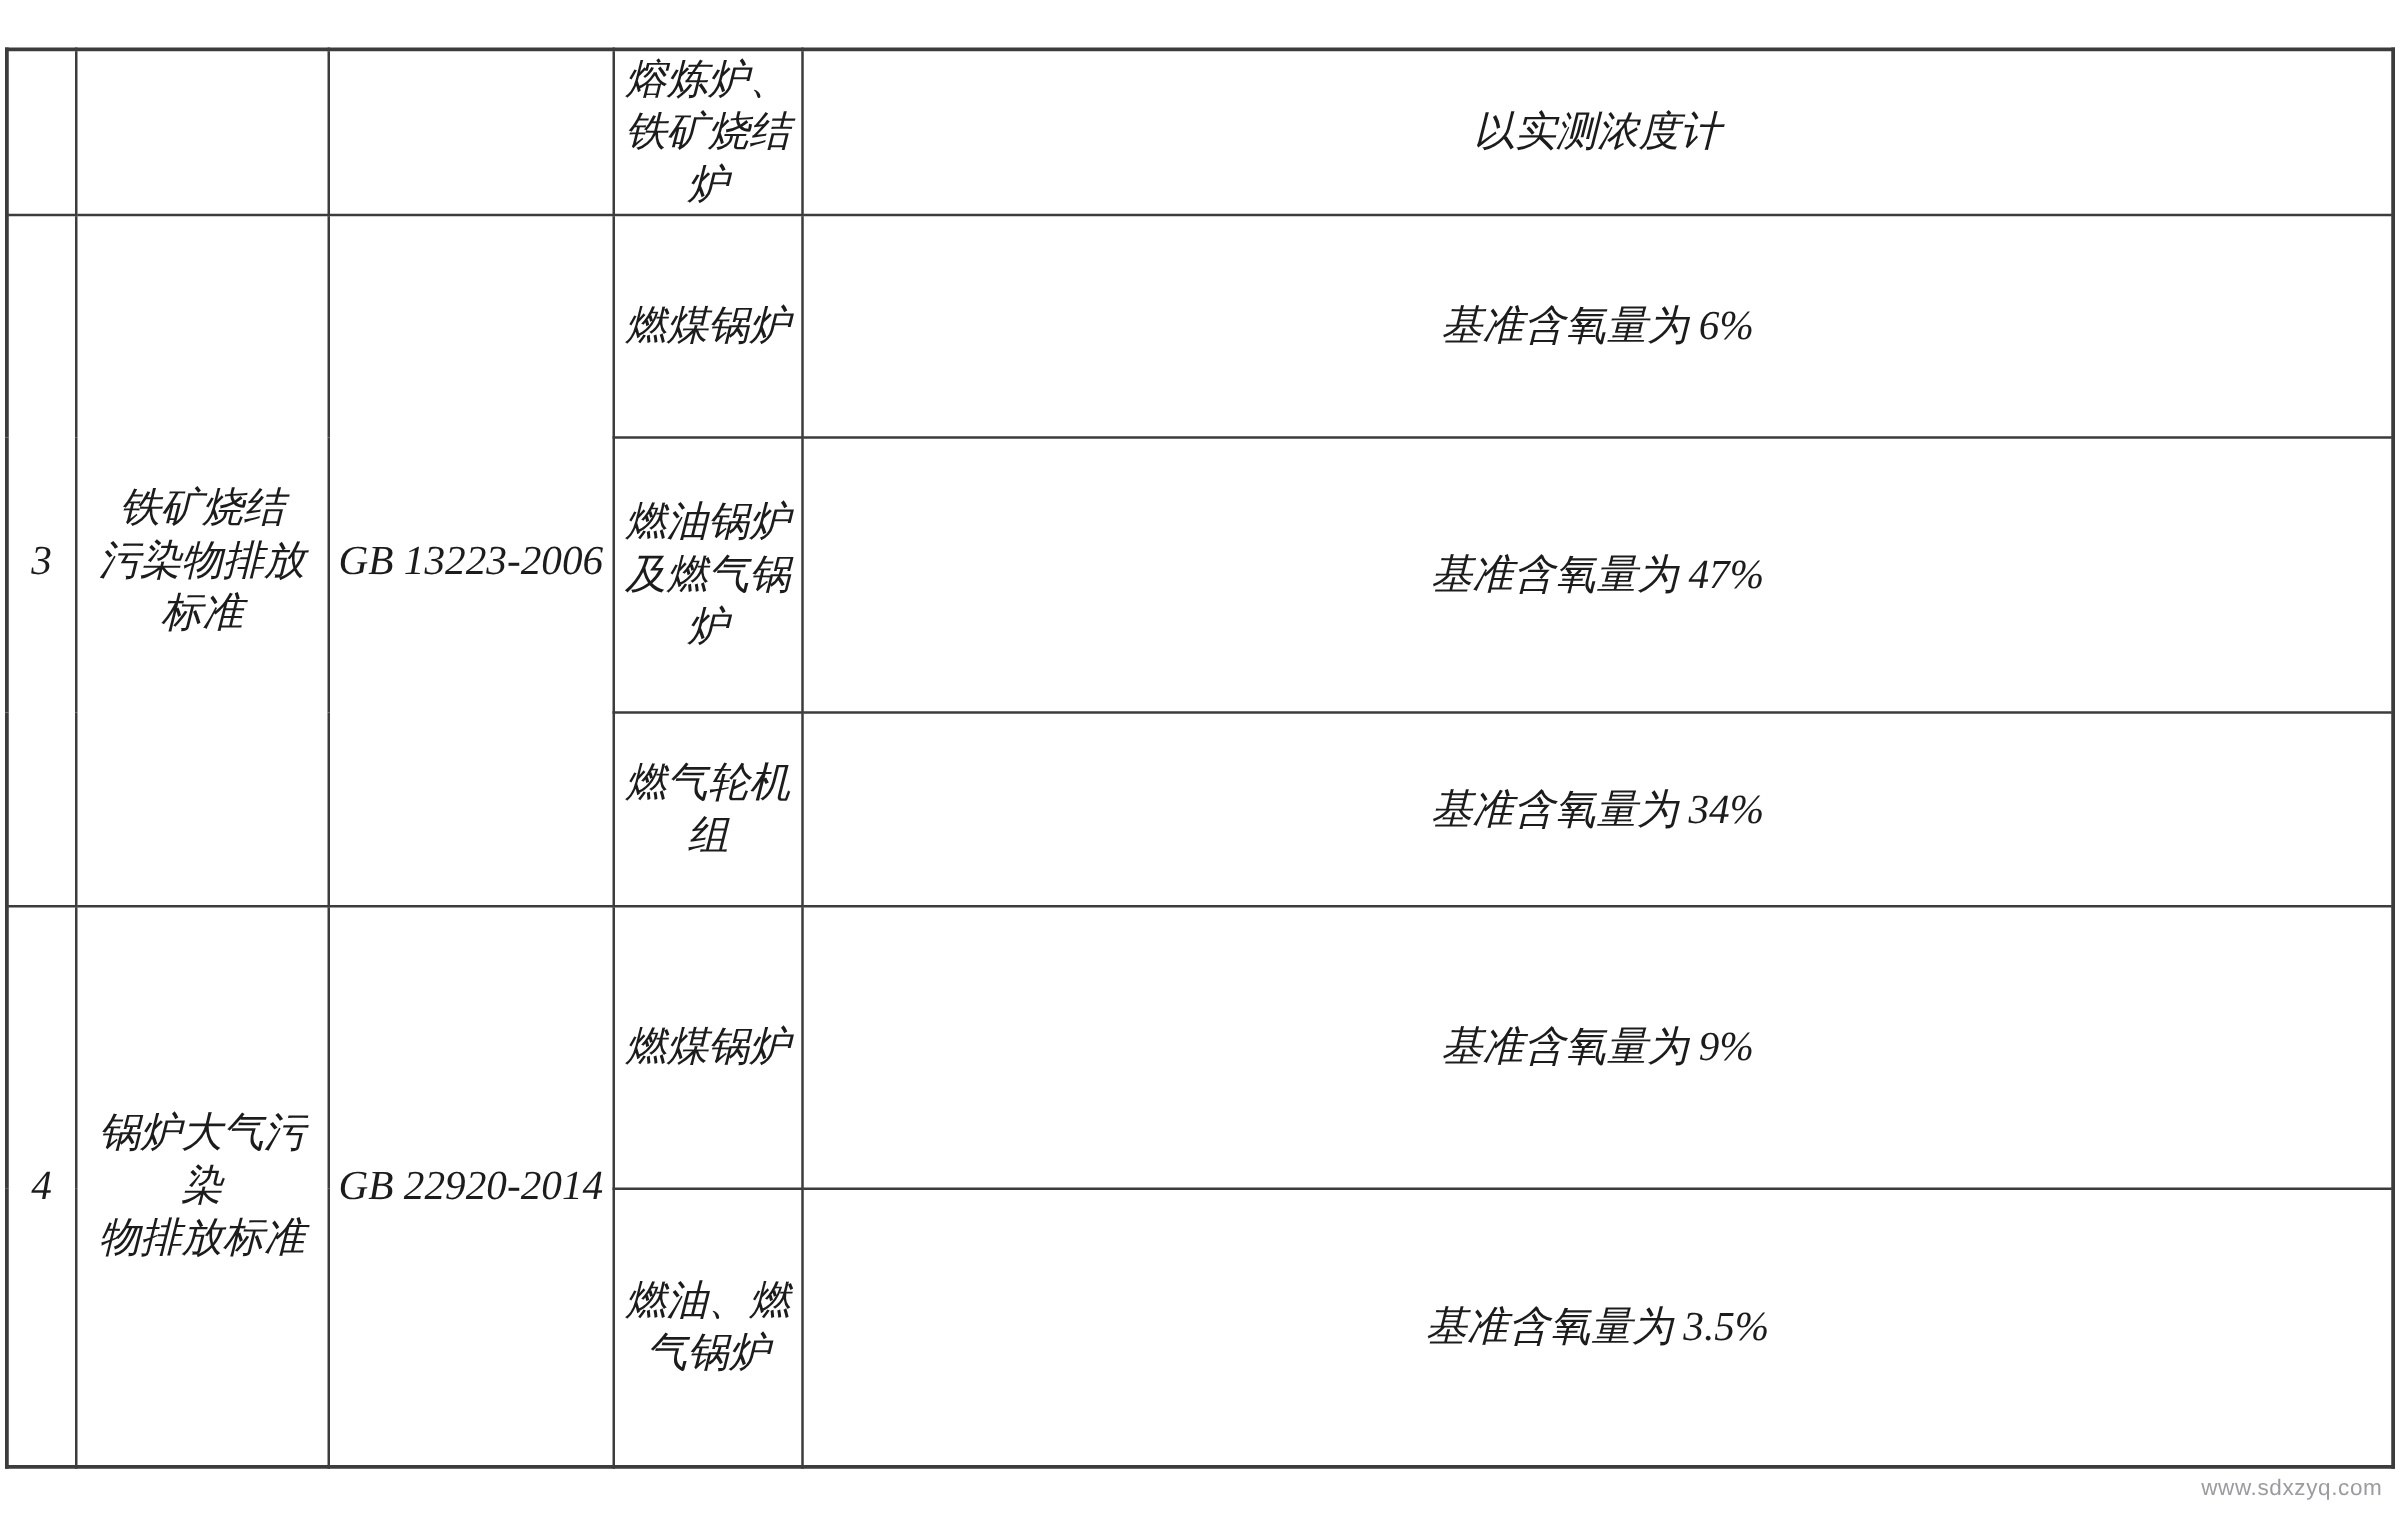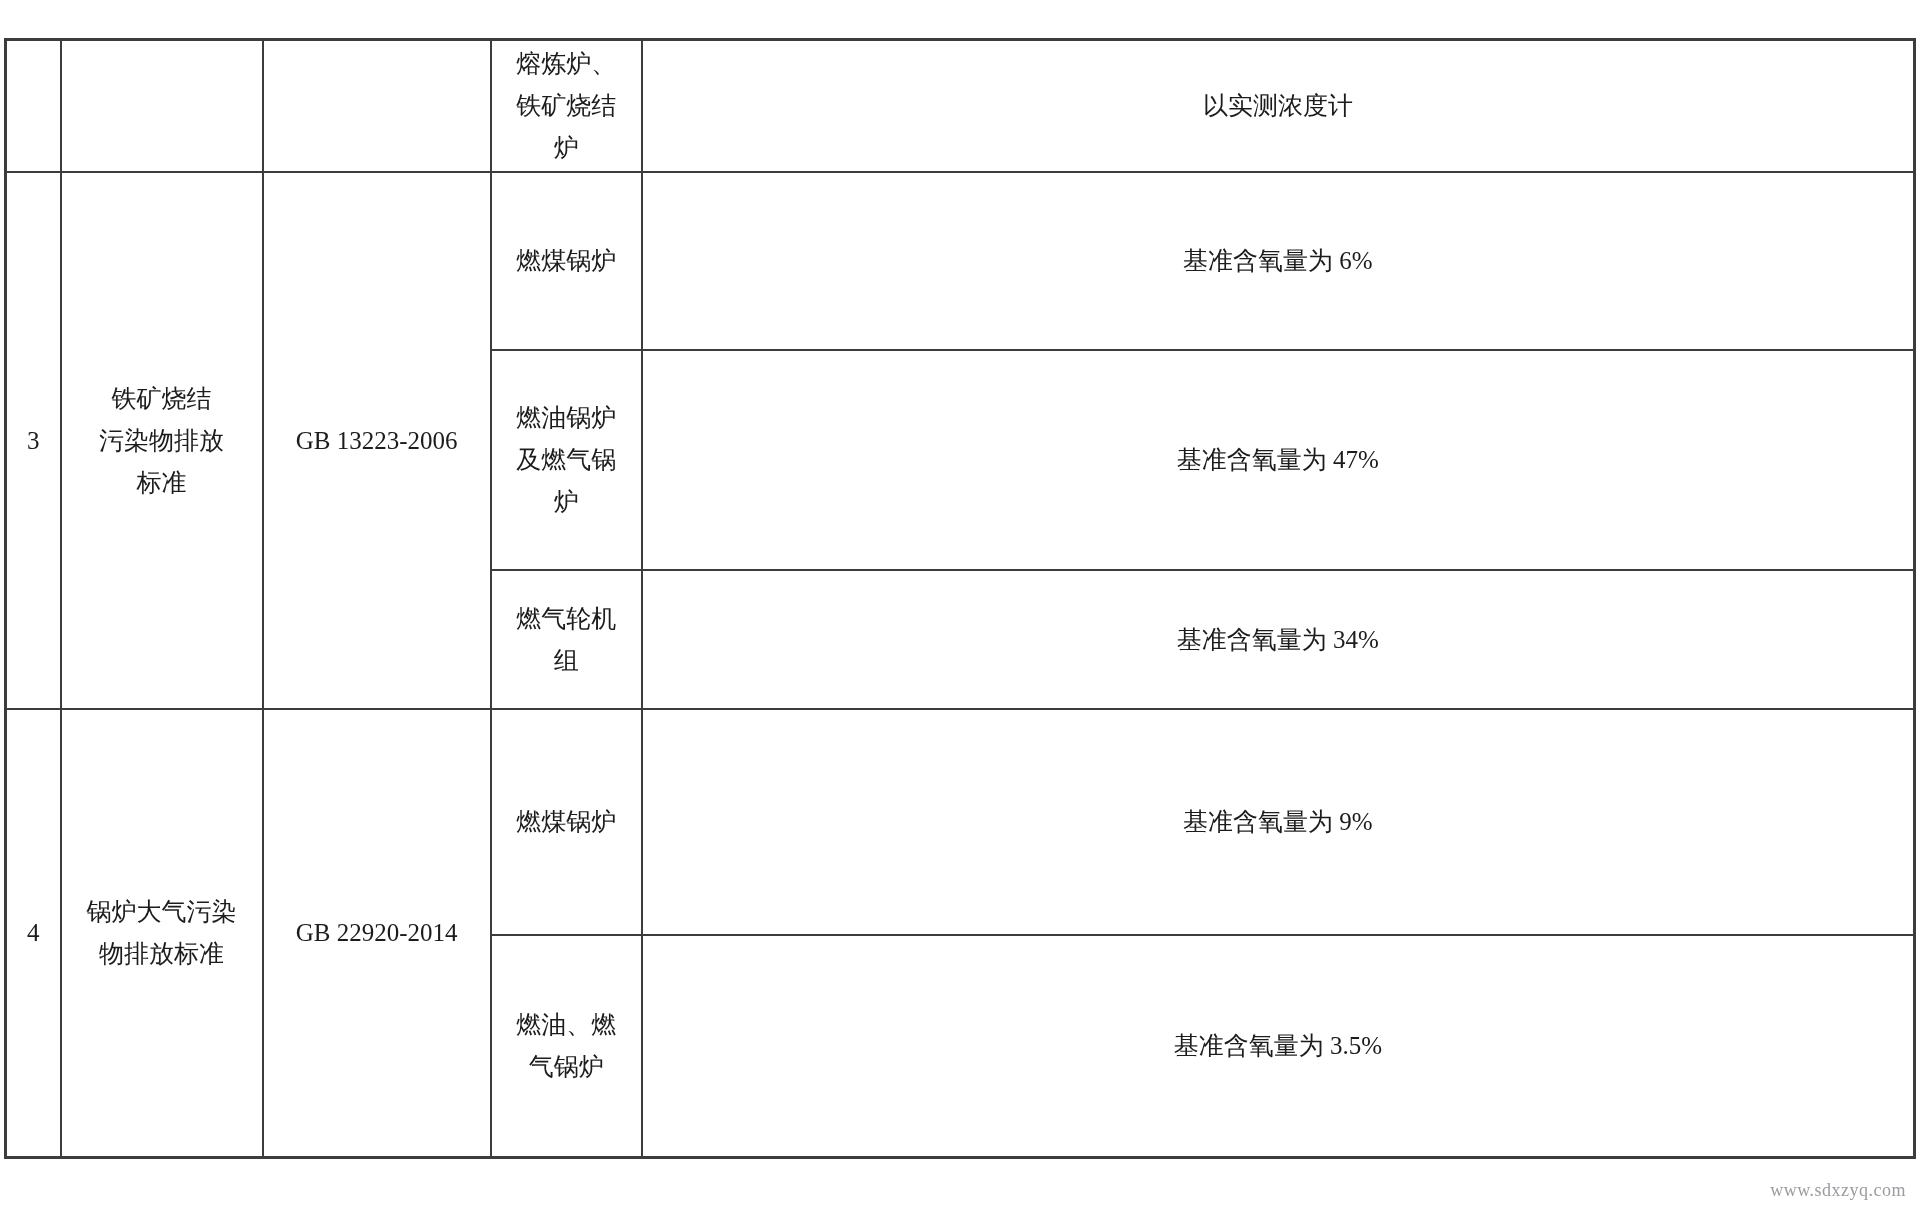--- a/index.html
+++ b/index.html
@@ -11,38 +11,39 @@
   }
   table.std{
     position:absolute;left:4px;top:38px;
     width:1912px;height:1076px;
     border-collapse:collapse;table-layout:fixed;
     border:3px solid #3c3c3c;
   }
   table.std td{
     border:2px solid #3c3c3c;
     text-align:center;vertical-align:middle;
-    font-size:25px;line-height:42px;
+    font-size:33px;line-height:42px;
     padding:2px 4px;
     white-space:pre-line;
+    font-style:italic;
   }
   col.c1{width:55px;}
   col.c2{width:202px;}
   col.c3{width:228px;}
   col.c4{width:151px;}
   col.c5{width:1272px;}
   tr.r1{height:128px;}
   tr.r2{height:178px;}
   tr.r3{height:220px;}
-  tr.r4{height:139px;}
+  tr.r4{height:155px;}
   tr.r5{height:226px;}
   tr.r6{height:222px;}
   .watermark{
     position:absolute;right:14px;top:1180px;
-    font-family:Liberation Serif, serif;
+    font-family:Liberation Sans, sans-serif;
     font-size:18px;color:#9b9ba0;letter-spacing:0.5px;text-align:right;
   }
 </style>
 </head>
 <body>
 
 <table class="std">
   <colgroup>
     <col class="c1">
       <col class="c2">

